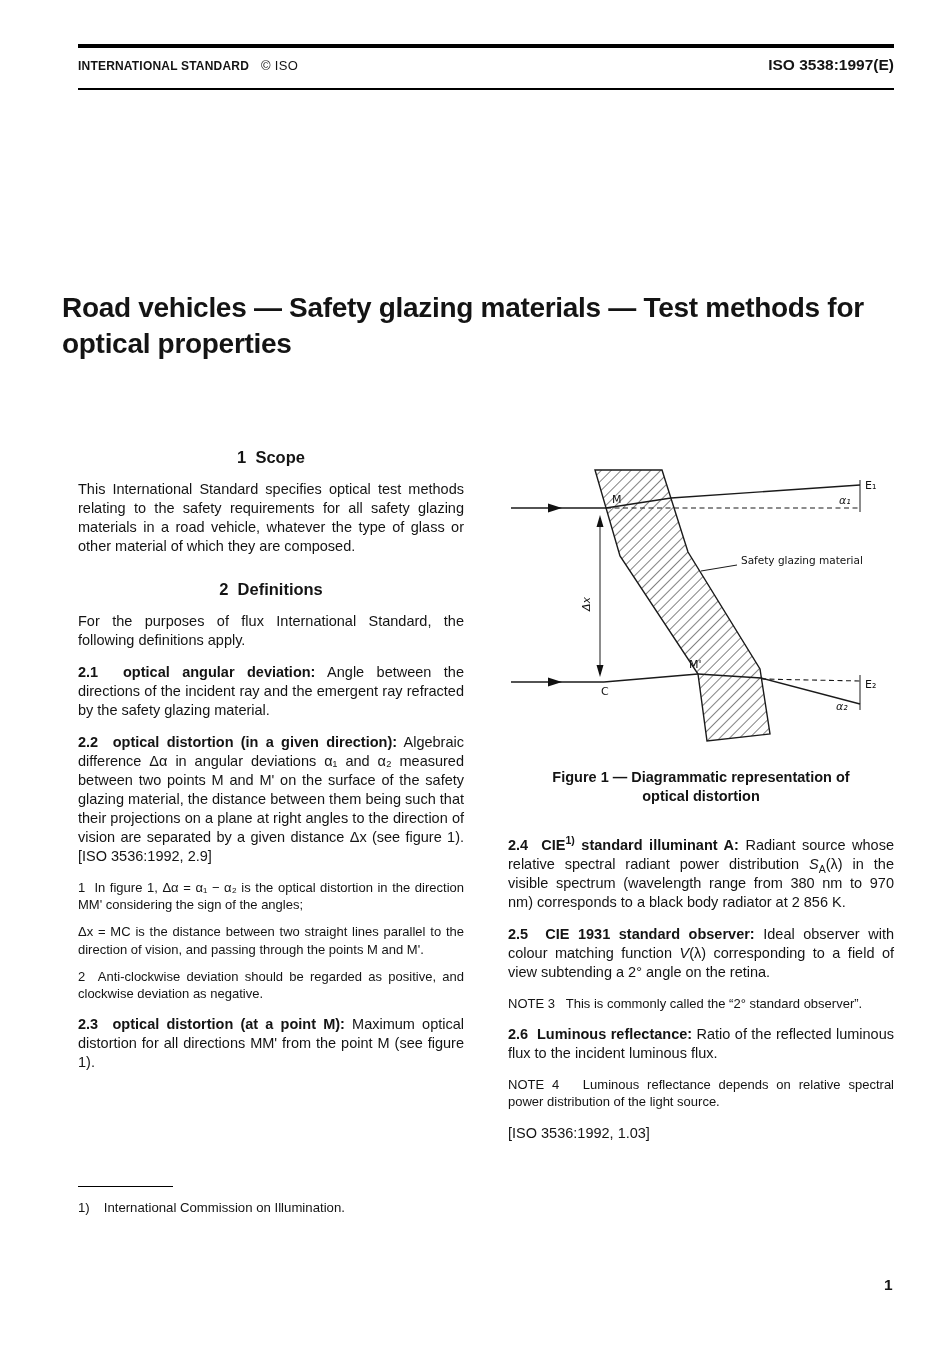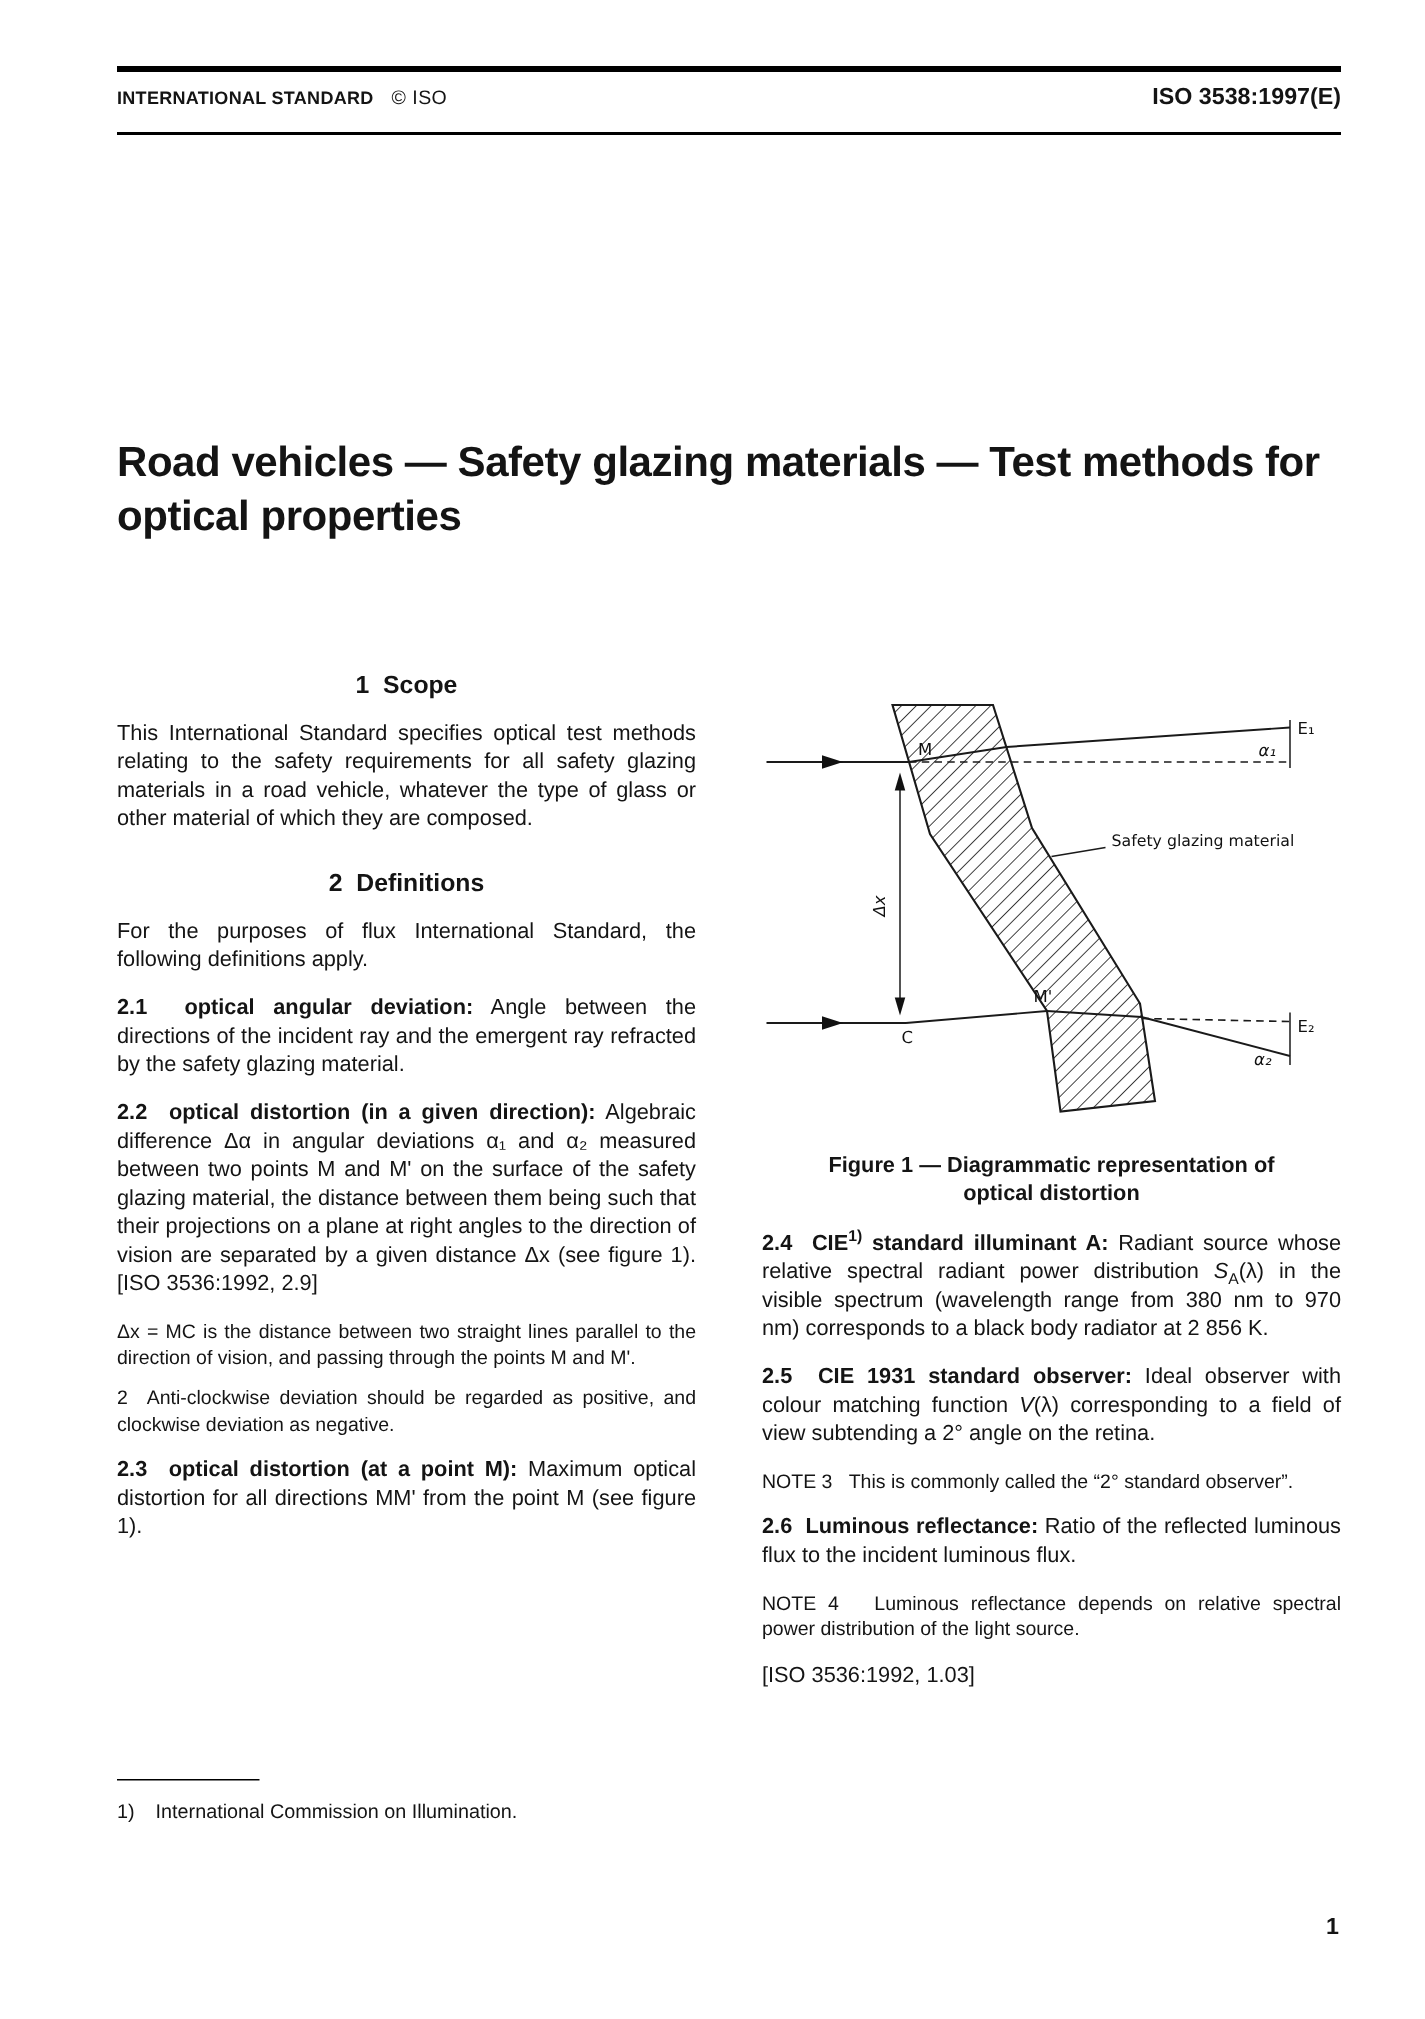--- a/index.html
+++ b/index.html
@@ -14,21 +14,21 @@
   
   #rule-top   { left:78px; top:44px; width:816px; height:4px; background:#000; }
   #header-row { left:78px; top:56px; width:816px; display:flex; justify-content:space-between; align-items:baseline; }
   #header-row .hleft { font-weight:bold; font-size:12px; letter-spacing:.2px; }
   #header-row .hcopy { font-weight:normal; font-size:13px; margin-left:12px; letter-spacing:.3px; }
   #header-row .hright{ font-weight:bold; font-size:15.5px; }
   #rule-thin  { left:78px; top:88px; width:816px; height:2px; background:#000; }
 
   
   #doc-title {
-    left:78px; top:290px; width:834px;
+    left:62px; top:290px; width:834px;
     font-size:28px; font-weight:bold; line-height:36px; letter-spacing:-.3px;
     text-align:left;
   }
 
   
   .col { position:absolute; width:386px; font-size:14.5px; line-height:19px; text-align:justify; }
   #col-left  { left:78px;  top:448px; }
   #col-right { left:508px; top:464px; }
 
   h2.sec { font-size:16.5px; font-weight:bold; margin:0 0 13px 0; text-align:center; }
@@ -49,21 +49,21 @@
   #figure-wrap { width:386px; }
   #figure-svg { display:block; }
   #figure-svg .ln   { stroke:#1a1a1a; stroke-width:1.3; fill:none; }
   #figure-svg .thin { stroke-width:1; }
   #figure-svg .dash { stroke-dasharray:5 3.5; stroke-width:1.1; }
   #figure-svg .lbl  { font-size:11px; fill:#111; font-family:"DejaVu Sans",sans-serif; }
   #figure-svg .sm   { font-size:10.5px; }
   #figure-svg .itl  { font-style:italic; }
   #fig-caption {
     font-weight:bold; font-size:14.5px; line-height:19px;
-    text-align:center; margin:12px 26px 14px 26px;
+    text-align:center; margin:12px 26px 30px 26px;
   }
 
   
   #footnote-rule { left:78px; top:1186px; width:95px; height:1px; background:#000; }
   #footnote { left:78px; top:1200px; font-size:13.2px; }
   #footnote .fn-marker { display:inline-block; margin-right:14px; }
   #page-num { left:884px; top:1276px; font-size:15.5px; font-weight:bold; }
 </style>
 </head>
 <body>
@@ -84,20 +84,21 @@
   <p class="mb-lg">This International Standard specifies optical test methods relating to the safety requirements for all safety glazing materials in a road vehicle, whatever the type of glass or other material of which they are composed.</p>
 
   <h2 class="sec defs">2&nbsp;&nbsp;Definitions</h2>
   <p>For the purposes of flux International Standard, the following definitions apply.</p>
 
   <p><span class="lead">2.1&nbsp;&nbsp;optical angular deviation:</span><span> Angle between the directions of the incident ray and the emergent ray refracted by the safety glazing material.</span></p>
 
   <p><span class="lead">2.2&nbsp;&nbsp;optical distortion (in a given direction):</span><span> Algebraic difference Δα in angular deviations α₁ and α₂ measured between two points M and M' on the surface of the safety glazing material, the distance between them being such that their projections on a plane at right angles to the direction of vision are separated by a given distance Δx (see figure 1). [ISO 3536:1992, 2.9]</span></p>
 
   <div class="notes">
+    <p>1&nbsp;&nbsp;In figure 1, Δα = α₁ − α₂ is the optical distortion in the direction MM' considering the sign of the angles;</p>
     <p>Δx = MC is the distance between two straight lines parallel to the direction of vision, and passing through the points M and M'.</p>
     <p class="last">2&nbsp;&nbsp;Anti-clockwise deviation should be regarded as positive, and clockwise deviation as negative.</p>
   </div>
 
   <p><span class="lead">2.3&nbsp;&nbsp;optical distortion (at a point M):</span><span> Maximum optical distortion for all directions MM' from the point M (see figure 1).</span></p>
 </div>
 
 <div class="col" id="col-right">
 
   <div id="figure-wrap">

